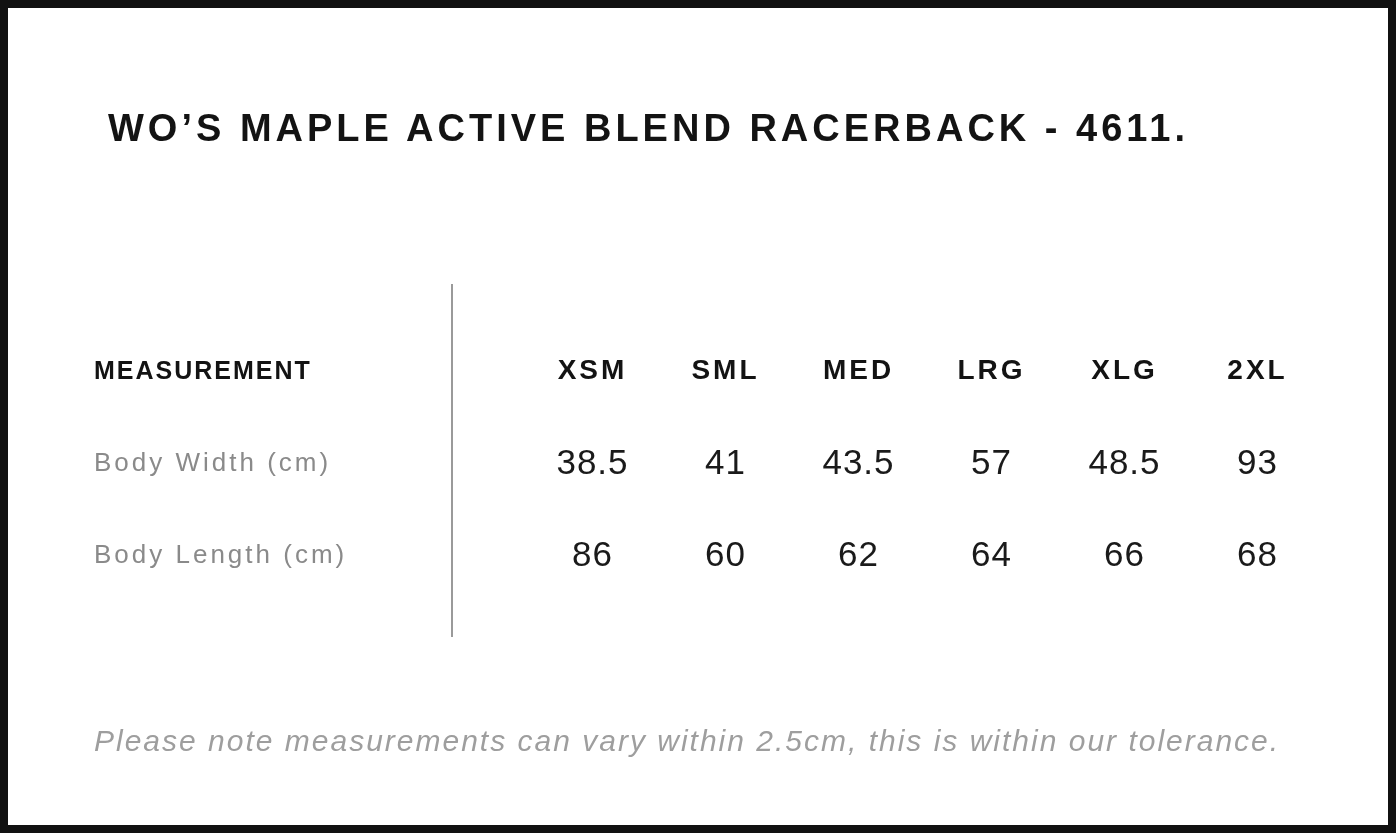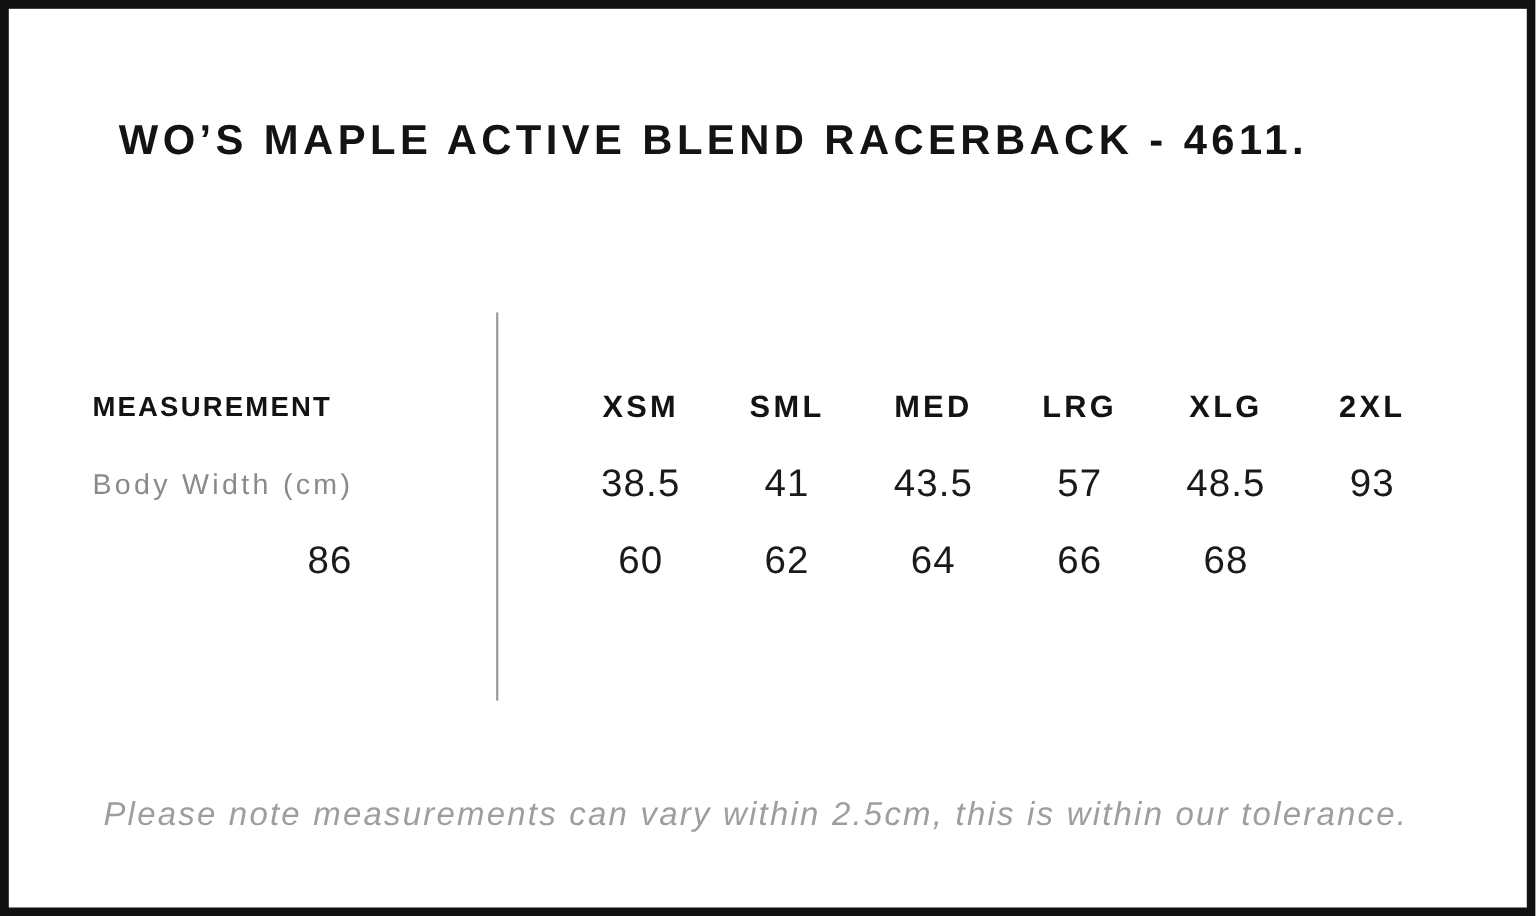--- a/index.html
+++ b/index.html
@@ -33,26 +33,26 @@
   .divider {
     position: absolute;
     left: 451px;
     top: 284px;
     width: 2px;
     height: 353px;
     background: var(--divider, #9a9a9a);
   }
   .chart {
     position: absolute;
-    left: 84px;
+    left: 94px;
     top: 350px;
     display: grid;
     grid-template-columns: 432px repeat(6, 133px);
     grid-auto-rows: 40px;
-    row-gap: 30px;
+    row-gap: 52px;
     align-items: center;
   }
   .m-header {
     font-weight: bold;
     font-size: 25px;
     letter-spacing: 2px;
     white-space: nowrap;
     color: var(--heading-text, #131313);
   }
   .s-header {
@@ -105,20 +105,21 @@
   <div class="s-header">2XL</div>
 
   <div class="r-label">Body Width (cm)</div>
   <div class="r-value">38.5</div>
   <div class="r-value">41</div>
   <div class="r-value">43.5</div>
   <div class="r-value">57</div>
   <div class="r-value">48.5</div>
   <div class="r-value">93</div>
 
+  <div class="r-label">Body Length (cm)</div>
   <div class="r-value">86</div>
   <div class="r-value">60</div>
   <div class="r-value">62</div>
   <div class="r-value">64</div>
   <div class="r-value">66</div>
   <div class="r-value">68</div>
 </div>
 
 <div class="footnote">Please note measurements can vary within 2.5cm, this is within our tolerance.</div>
 

